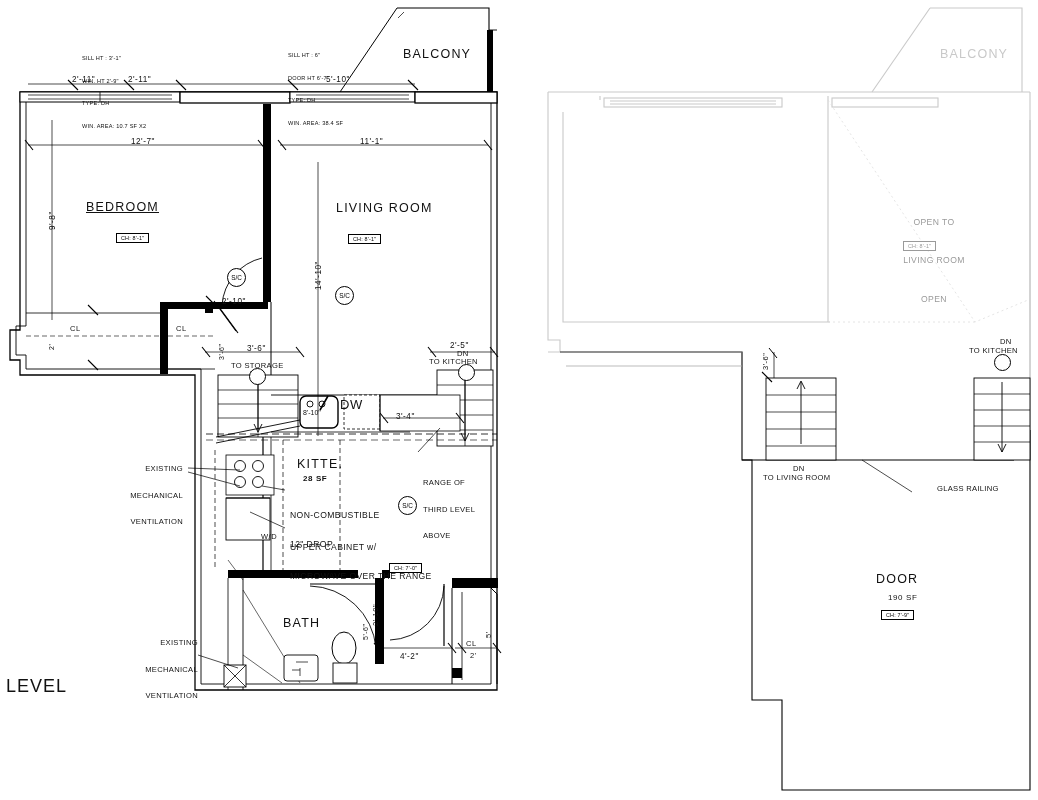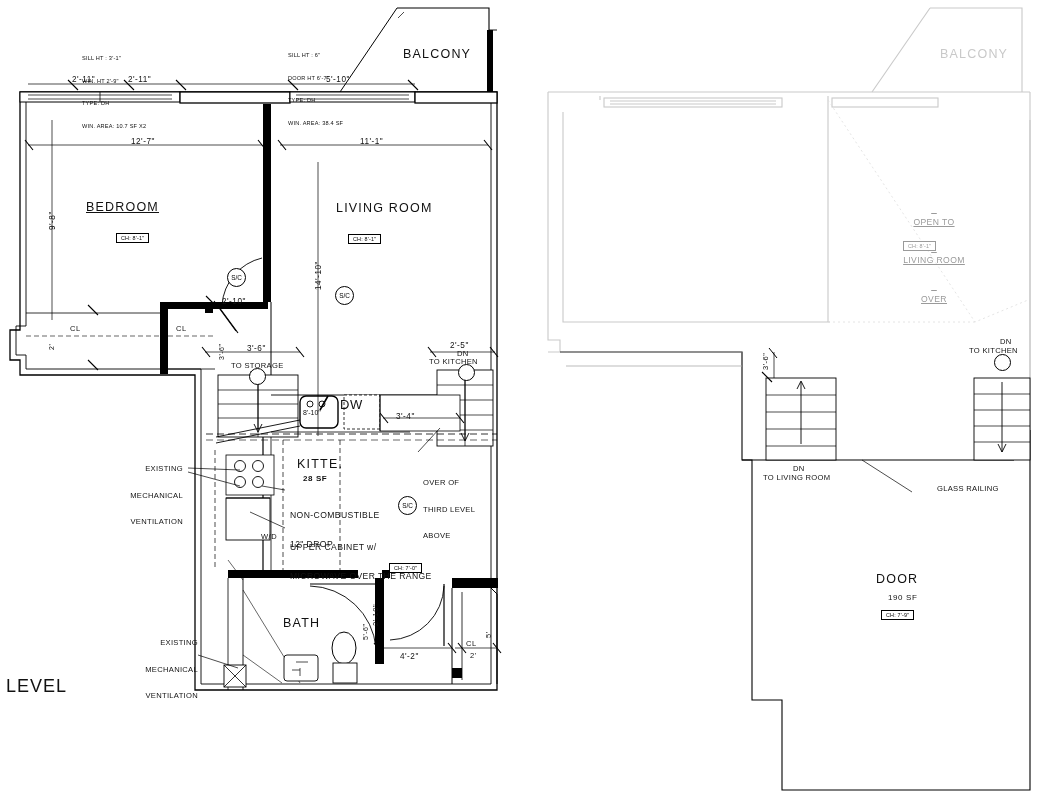--- a/index.html
+++ b/index.html
@@ -310,42 +310,42 @@
   <div>NON-COMBUSTIBLE</div>
   <div>12" DROP</div>
 </div>
 
 <div class="txt note9" style="left:290px;top:523px;">
   <div>UPPER CABINET w/</div>
   <div>MICROWAVE OVER THE RANGE</div>
 </div>
 
 <div class="txt note" style="left:423px;top:462px;">
-  <div>OVER OF</div>
+  <div>RANGE OF</div>
   <div>THIRD LEVEL</div>
   <div>ABOVE</div>
 </div>
 
 <div class="chbox" style="left:389px;top:563px;">CH: 7'-0"</div>
 <div class="txt room" style="left:283px;top:616px;">BATH</div>
 
 <div class="txt dimv" style="left:372px;top:626px;font-size:7.5px;">2'-10"</div>
 <div class="txt dimv" style="left:362px;top:640px;font-size:7px;">5'-6"</div>
 <div class="txt dim" style="left:400px;top:652px;">4'-2"</div>
 <div class="txt dim" style="left:470px;top:652px;font-size:7.5px;">2'</div>
 <div class="txt dimv" style="left:485px;top:638px;font-size:7.5px;">5'</div>
 
 <div class="txt lvl" style="left:6px;top:676px;">LEVEL</div>
 
 <div class="txt room faded" style="left:940px;top:47px;">BALCONY</div>
 
-<div class="txt note9 c faded2" style="left:888px;top:190px;width:92px;line-height:1.5;text-decoration:underline;">
+<div class="txt note9 c faded2" style="left:888px;top:190px;width:92px;line-height:1.5;">
   <div>OPEN TO</div>
   <div>LIVING ROOM</div>
-  <div>OVER</div>
+  <div>OPEN</div>
 </div>
 <div class="chbox faded2" style="left:903px;top:241px;border-color:#9a9a9a;">CH: 8'-1"</div>
 
 <div class="txt dimv" style="left:762px;top:370px;font-size:7.5px;">3'-6"</div>
 
 <div class="txt note" style="left:793px;top:465px;">DN</div>
 <div class="txt note" style="left:763px;top:474px;">TO LIVING ROOM</div>
 
 <div class="txt note" style="left:1000px;top:338px;">DN</div>
 <div class="txt note" style="left:969px;top:347px;">TO KITCHEN</div>

